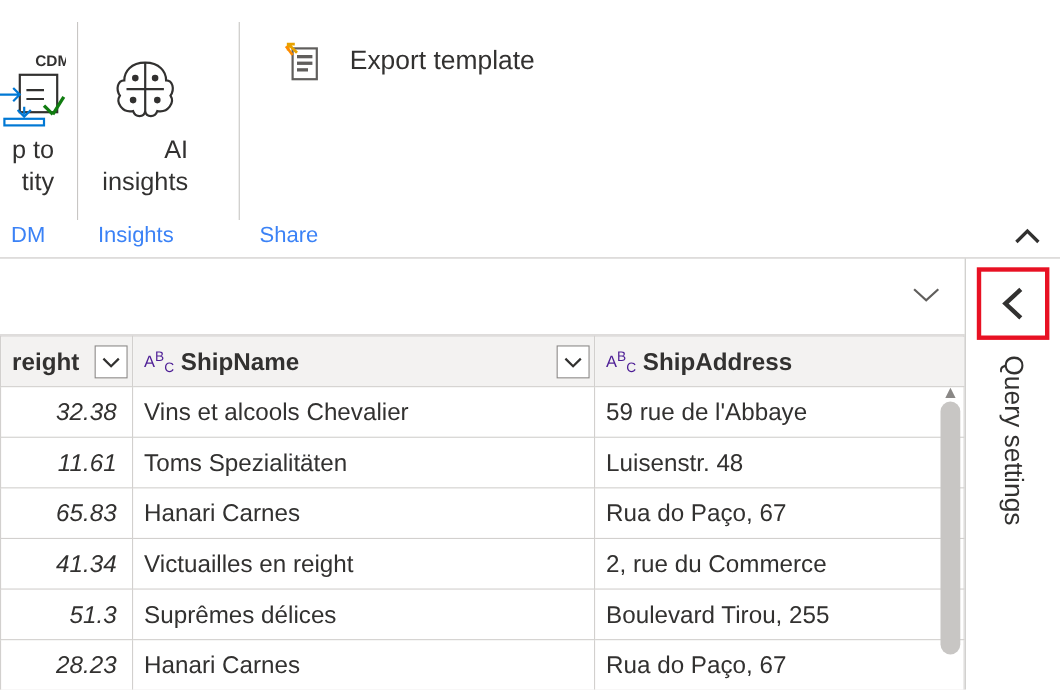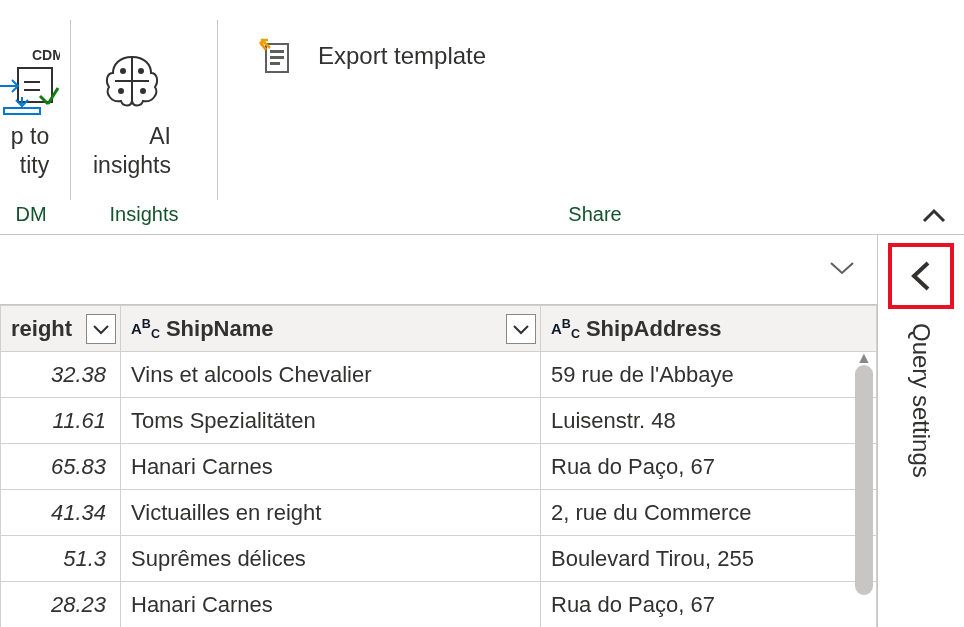--- a/index.html
+++ b/index.html
@@ -23,24 +23,23 @@
     flex-direction: column;
     height: 100%;
   }
   .ribbon-group-items {
     display: flex;
     flex: 1;
     align-items: flex-start;
     padding-top: 46px;
   }
   .ribbon-group-label {
-    text-align: center;
     font-size: 20px;
-    color: #14532d;
-    padding: 6px 0 8px 0;
+    color: #3b82f6;
+    padding: 6px 0 8px 10px;
   }
   .ribbon-sep {
     width: 1px;
     background: #c8c6c4;
     height: 180px;
     margin: 20px 8px 0 8px;
   }
   .ribbon-btn-v {
     display: flex;
     flex-direction: column;
@@ -126,23 +125,22 @@
     position: relative;
   }
   th .hdr {
     display: flex;
     align-items: center;
     gap: 6px;
     height: 100%;
   }
   th .type-icon {
     font-size: 15px;
-    color: #0f172a;
+    color: #4c1d95;
     flex-shrink: 0;
-    font-weight: bold;
   }
   th .col-name { font-weight: 600; }
   th .filter-btn {
     position: absolute;
     right: 4px;
     top: 50%;
     transform: translateY(-50%);
     width: 30px;
     height: 30px;
     border: 1px solid #8a8886;

